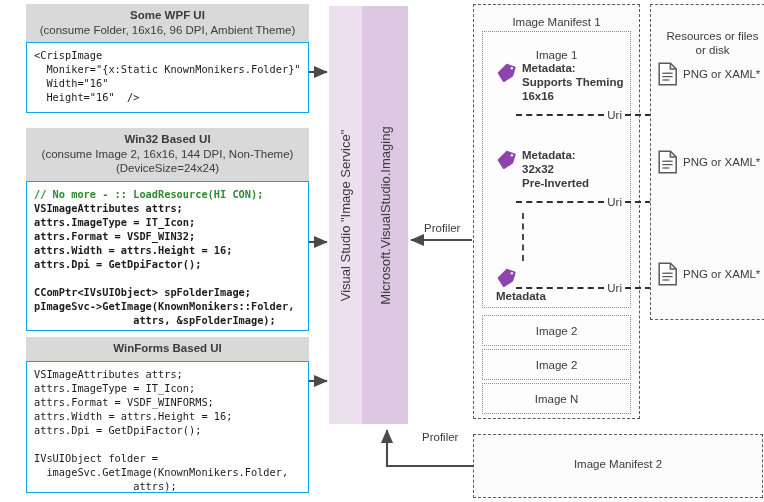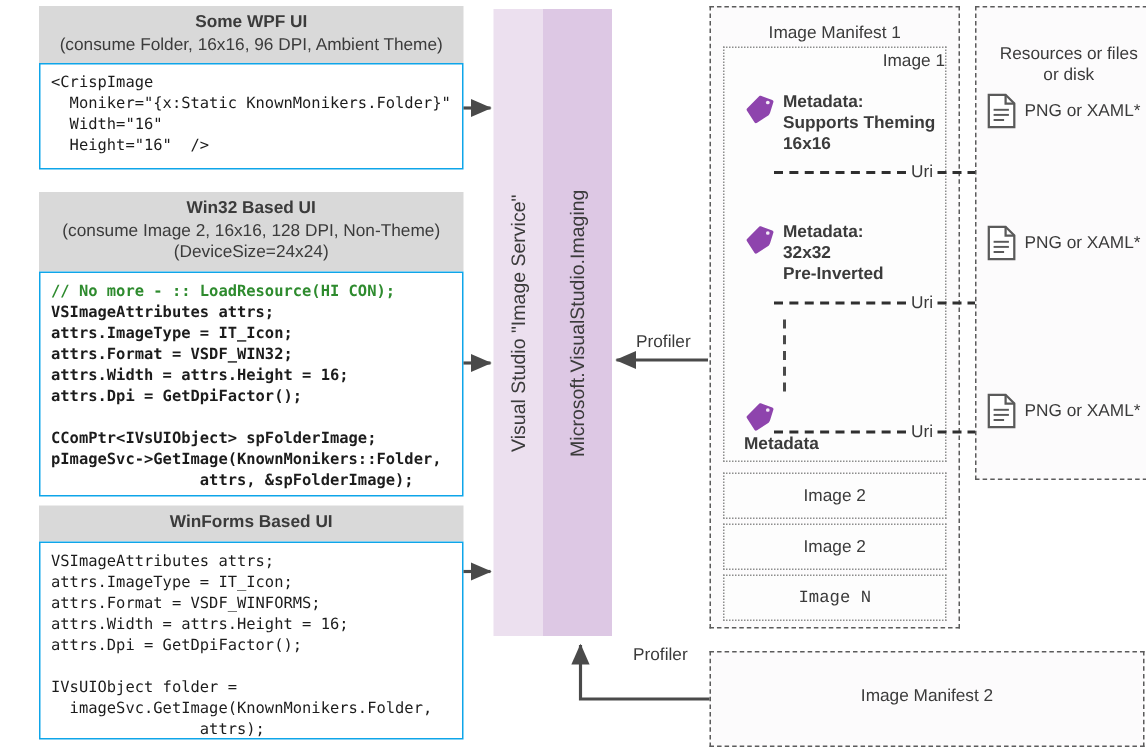--- a/index.html
+++ b/index.html
@@ -85,26 +85,26 @@
 
   
   .dotbox{
     position:absolute;box-sizing:border-box;
     border:1.5px dotted #8d8d8d;
     background:#fdfdfd;
   }
   #image1{left:464px;top:31px;width:149px;height:277px;}
   #image2a{left:464px;top:315px;width:149px;height:31px;}
   #image2b{left:464px;top:349px;width:149px;height:31px;}
-  #imageN{left:464px;top:383px;width:149px;height:31px;font-family:Liberation Mono, monospace;}
+  #imageN{left:464px;top:383px;width:149px;height:31px;}
   .dot-label{
     position:absolute;left:0;right:0;text-align:center;
     font-size:11.5px;color:#3b3b3b;line-height:14px;
   }
-  #image1-label{top:2px;text-align:right;}
+  #image1-label{top:16px;}
   #image2a-label{top:8px;}
   #image2b-label{top:8px;}
   #imageN-label{top:8px;}
 
   
   .meta{position:absolute;display:flex;align-items:flex-start;font-weight:bold;}
   .meta .tagicon{width:22px;height:22px;flex:0 0 22px;margin-right:4px;margin-top:1px;}
   .meta .mtext{
     font-size:11.5px;line-height:14.2px;color:#3b3b3b;white-space:pre-line;
   }
@@ -161,21 +161,21 @@
     </div>
     <div class="panel-body">&lt;CrispImage
   Moniker="{x:Static KnownMonikers.Folder}"
   Width="16"
   Height="16"  /&gt;</div>
   </div>
 
   <div class="panel" id="panel-win32">
     <div class="panel-head">
       <div class="t1">Win32 Based UI</div>
-      <div>(consume Image 2, 16x16, 128 DPI, Non-Theme)</div>
+      <div>(consume Image 2, 16x16, 144 DPI, Non-Theme)</div>
       <div>(DeviceSize=24x24)</div>
     </div>
     <div class="panel-body"><span class="cmt">// No more - :: LoadResource(HI CON);</span>
 <span>VSImageAttributes attrs;
 attrs.ImageType = IT_Icon;
 attrs.Format = VSDF_WIN32;
 attrs.Width = attrs.Height = 16;
 attrs.Dpi = GetDpiFactor();
 
 CComPtr&lt;IVsUIObject&gt; spFolderImage;

